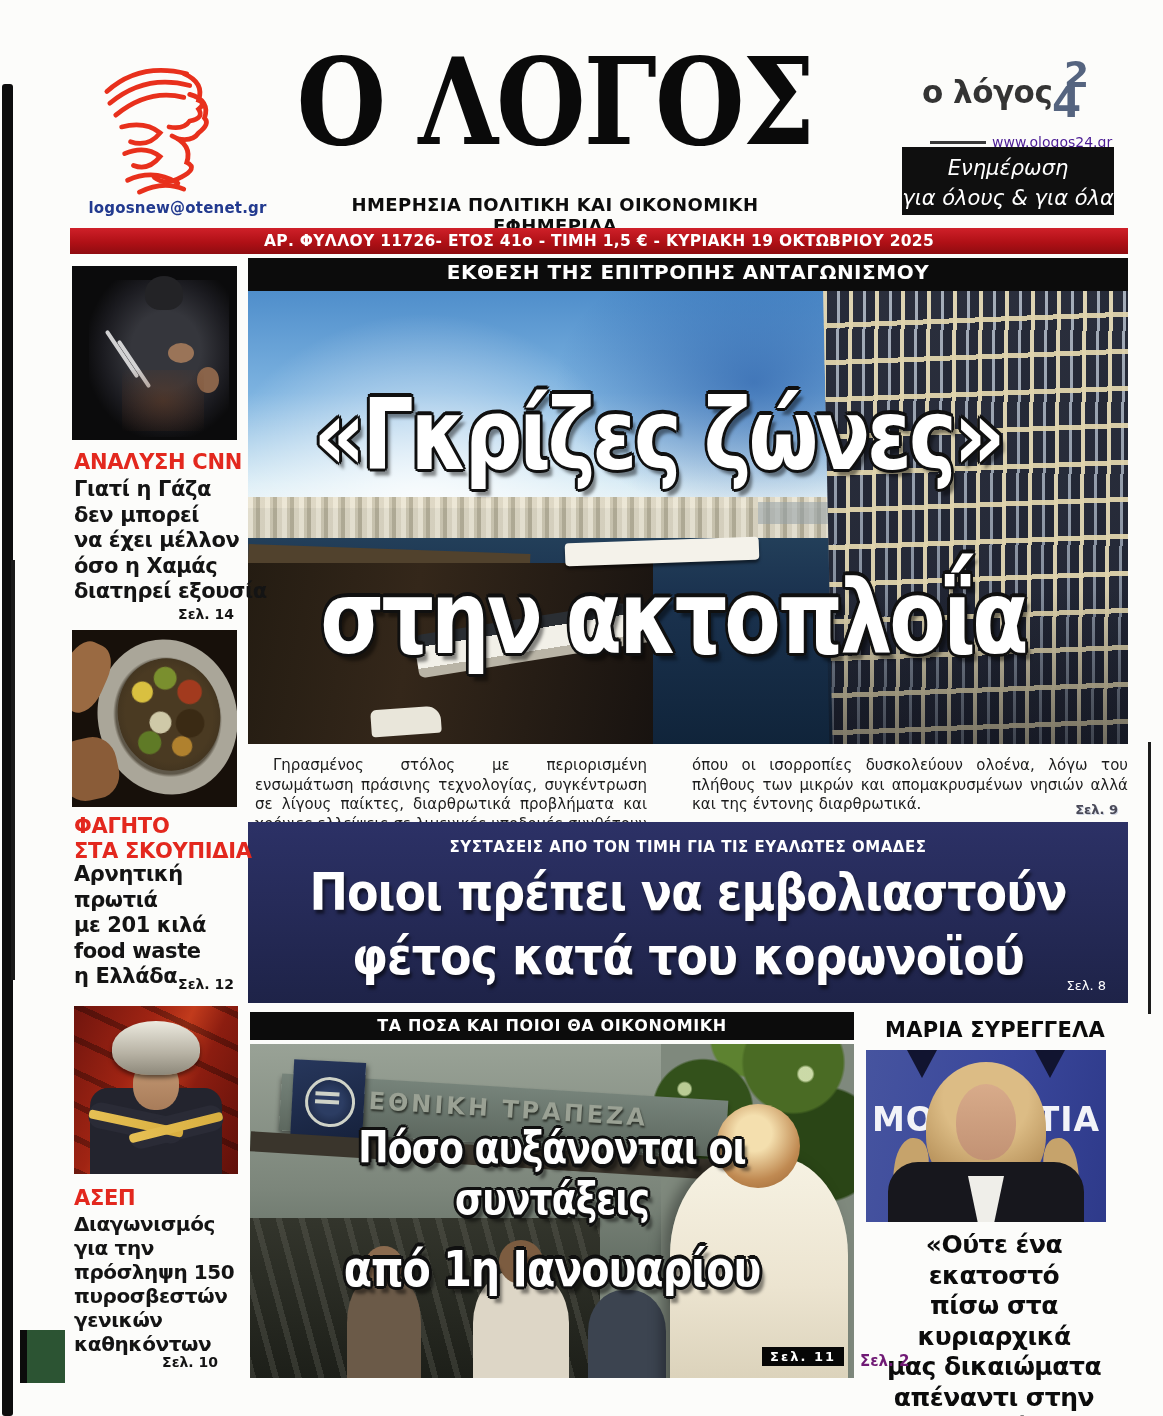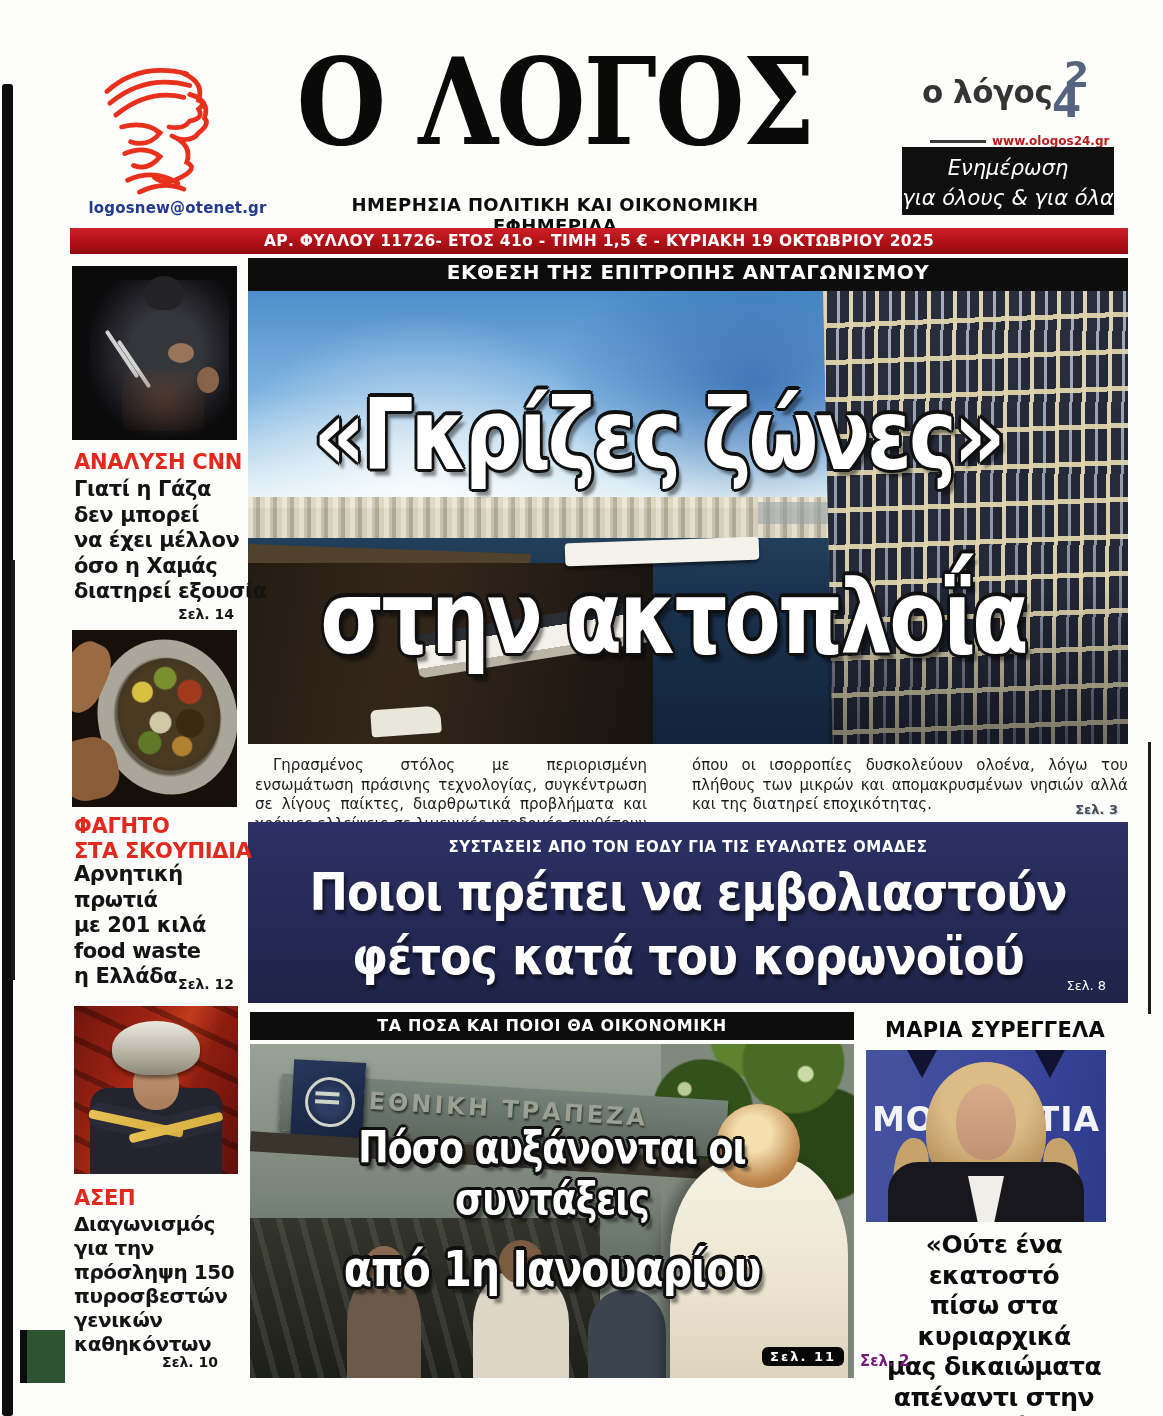--- a/index.html
+++ b/index.html
@@ -21,21 +21,21 @@
   .masthead{left:288px;top:40px;width:534px;text-align:center;font-family:"DejaVu Serif",serif;
             font-weight:bold;font-size:103px;line-height:1.05;color:#0a0a0a;letter-spacing:-2px;
             transform:scale(1,1.16);transform-origin:top center;}
   .mast-sub{left:288px;top:194px;width:534px;text-align:center;font-weight:bold;font-size:18px;color:#0d0d0d;letter-spacing:.4px;}
   .weblogo{left:922px;top:74px;width:200px;font-size:31px;font-weight:bold;color:#343434;letter-spacing:-.5px;}
   .weblogo .num{position:absolute;left:128px;top:-16px;width:58px;height:66px;color:#55647f;}
   .weblogo .num .n2{position:absolute;left:14px;top:-4px;font-size:36px;font-weight:bold;}
   .weblogo .num .n4{position:absolute;left:2px;top:20px;font-size:42px;font-weight:bold;}
   .weburl{left:930px;top:134px;width:195px;display:flex;align-items:center;gap:6px;}
   .weburl .dash{display:inline-block;width:56px;height:0;border-top:3px solid #3a3a3a;}
-  .weburl .url{font-size:12px;font-weight:bold;color:#b91c1c;}
+  .weburl .url{font-size:14px;font-weight:normal;color:#4c1d95;}
   .tagline-box{left:902px;top:147px;width:212px;height:68px;background:#0f0f0f;color:#fff;
                font-style:italic;font-size:21px;line-height:1.45;text-align:center;padding-top:6px;box-sizing:border-box;}
   .issue-bar{left:70px;top:228px;width:1058px;height:26px;background:linear-gradient(180deg,#cf2029 0%,#b01016 55%,#8f0b10 100%);
              color:#fff;font-weight:bold;font-size:15.5px;line-height:26px;text-align:center;letter-spacing:.3px;}
 
   
   .kicker-bar{background:#0c0c0c;color:#fff;font-weight:bold;text-align:center;}
   .lead-kicker{left:248px;top:258px;width:880px;height:41px;font-size:20px;line-height:29px;letter-spacing:.5px;}
   .pen-kicker{left:250px;top:1012px;width:604px;height:28px;font-size:16px;line-height:28px;letter-spacing:.6px;}
 
@@ -119,21 +119,21 @@
   .crowd2{position:absolute;left:37%;bottom:-10px;width:96px;height:118px;background:#ddd6c6;border-radius:45% 45% 0 0;}
   .crowd2:before{content:"";position:absolute;left:26px;top:-30px;width:44px;height:44px;border-radius:50%;background:#7c5c40;}
   .crowd3{position:absolute;left:56%;bottom:-4px;width:78px;height:92px;background:#3c4450;border-radius:45% 45% 0 0;}
   .bright-person{position:absolute;right:1%;bottom:-14px;width:178px;height:236px;border-radius:42% 42% 0 0;
       background:linear-gradient(180deg,#f6f2e3 0%,#ece4d0 55%,#d9d0b8 100%);box-shadow:-8px 0 14px rgba(0,0,0,.35);}
   .bright-head{position:absolute;right:9%;bottom:190px;width:84px;height:84px;border-radius:50%;
       background:radial-gradient(circle at 45% 35%,#f4dfae 0 25%,#c08a52 65%,#96602f 100%);}
   .pen-h1{left:0;top:26%;width:100%;font-size:37px;letter-spacing:-1px;transform:scale(.98,1.18);}
   .pen-h2{left:0;top:60%;width:100%;font-size:42px;letter-spacing:-1px;transform:scale(.98,1.18);}
   .pen-ref{position:absolute;right:10px;bottom:12px;background:#060606;color:#fff;font-weight:bold;font-size:13px;
-      padding:2px 8px;letter-spacing:2px;border-radius:6px;}
+      padding:2px 8px;letter-spacing:2px;}
 
   
   .syr-name{left:862px;top:1018px;width:266px;text-align:center;font-weight:bold;font-size:21px;color:#0b0b0b;letter-spacing:.2px;}
   .syr-photo{left:866px;top:1050px;width:240px;height:172px;overflow:hidden;
       background:linear-gradient(100deg,#46549f 0%,#3a479b 55%,#2e3a8a 100%);}
   .bd-left{position:absolute;left:6px;top:50px;color:#f2f3f8;font-weight:bold;font-size:33px;letter-spacing:1px;}
   .bd-right{position:absolute;right:6px;top:50px;color:#f2f3f8;font-weight:bold;font-size:33px;letter-spacing:1px;}
   .tri{position:absolute;top:0;width:0;height:0;border-left:15px solid transparent;border-right:15px solid transparent;border-top:28px solid #111430;}
   .tri1{left:17%;} .tri2{right:17%;}
   .hair{position:absolute;left:50%;top:12px;transform:translateX(-50%);width:120px;height:132px;border-radius:50% 50% 44% 44%;
@@ -259,26 +259,26 @@
     <div class="ferry"></div>
     <div class="smallboat"></div>
     <div class="building"></div>
     <div class="building-shade"></div>
     <div class="photo-headline lead-h1">«Γκρίζες ζώνες»</div>
     <div class="photo-headline lead-h2">στην ακτοπλοΐα</div>
   </div>
 
   <div class="abs deck">
     <div class="deck-left">Γηρασμένος στόλος με περιορισμένη ενσωμάτωση πράσινης τεχνολογίας, συγκέντρωση σε λίγους παίκτες, διαρθρωτικά προβλήματα και χρόνιες ελλείψεις σε λιμενικές υποδομές συνθέτουν το τοπίο μιας αγοράς</div>
-    <div class="deck-right">όπου οι ισορροπίες δυσκολεύουν ολοένα, λόγω του πλήθους των μικρών και απομακρυσμένων νησιών αλλά και της διατηρεί εποχικότητας.</div>
-    <div class="deck-ref">Σελ. 3</div>
+    <div class="deck-right">όπου οι ισορροπίες δυσκολεύουν ολοένα, λόγω του πλήθους των μικρών και απομακρυσμένων νησιών αλλά και της έντονης διαρθρωτικά.</div>
+    <div class="deck-ref">Σελ. 9</div>
   </div>
 
   <div class="abs vax-box">
-    <div class="vax-kicker">ΣΥΣΤΑΣΕΙΣ ΑΠΟ ΤΟΝ ΕΟΔΥ ΓΙΑ ΤΙΣ ΕΥΑΛΩΤΕΣ ΟΜΑΔΕΣ</div>
+    <div class="vax-kicker">ΣΥΣΤΑΣΕΙΣ ΑΠΟ ΤΟΝ ΤΙΜΗ ΓΙΑ ΤΙΣ ΕΥΑΛΩΤΕΣ ΟΜΑΔΕΣ</div>
     <div class="vax-h1">Ποιοι πρέπει να εμβολιαστούν</div>
     <div class="vax-h2">φέτος κατά του κορωνοϊού</div>
     <div class="vax-ref">Σελ. 8</div>
   </div>
 
   <div class="abs kicker-bar pen-kicker">ΤΑ ΠΟΣΑ ΚΑΙ ΠΟΙΟΙ ΘΑ ΟΙΚΟΝΟΜΙΚΗ</div>
 
   <div class="abs pen-photo">
     <div class="bank-wall"></div>
     <div class="storefront"></div>

